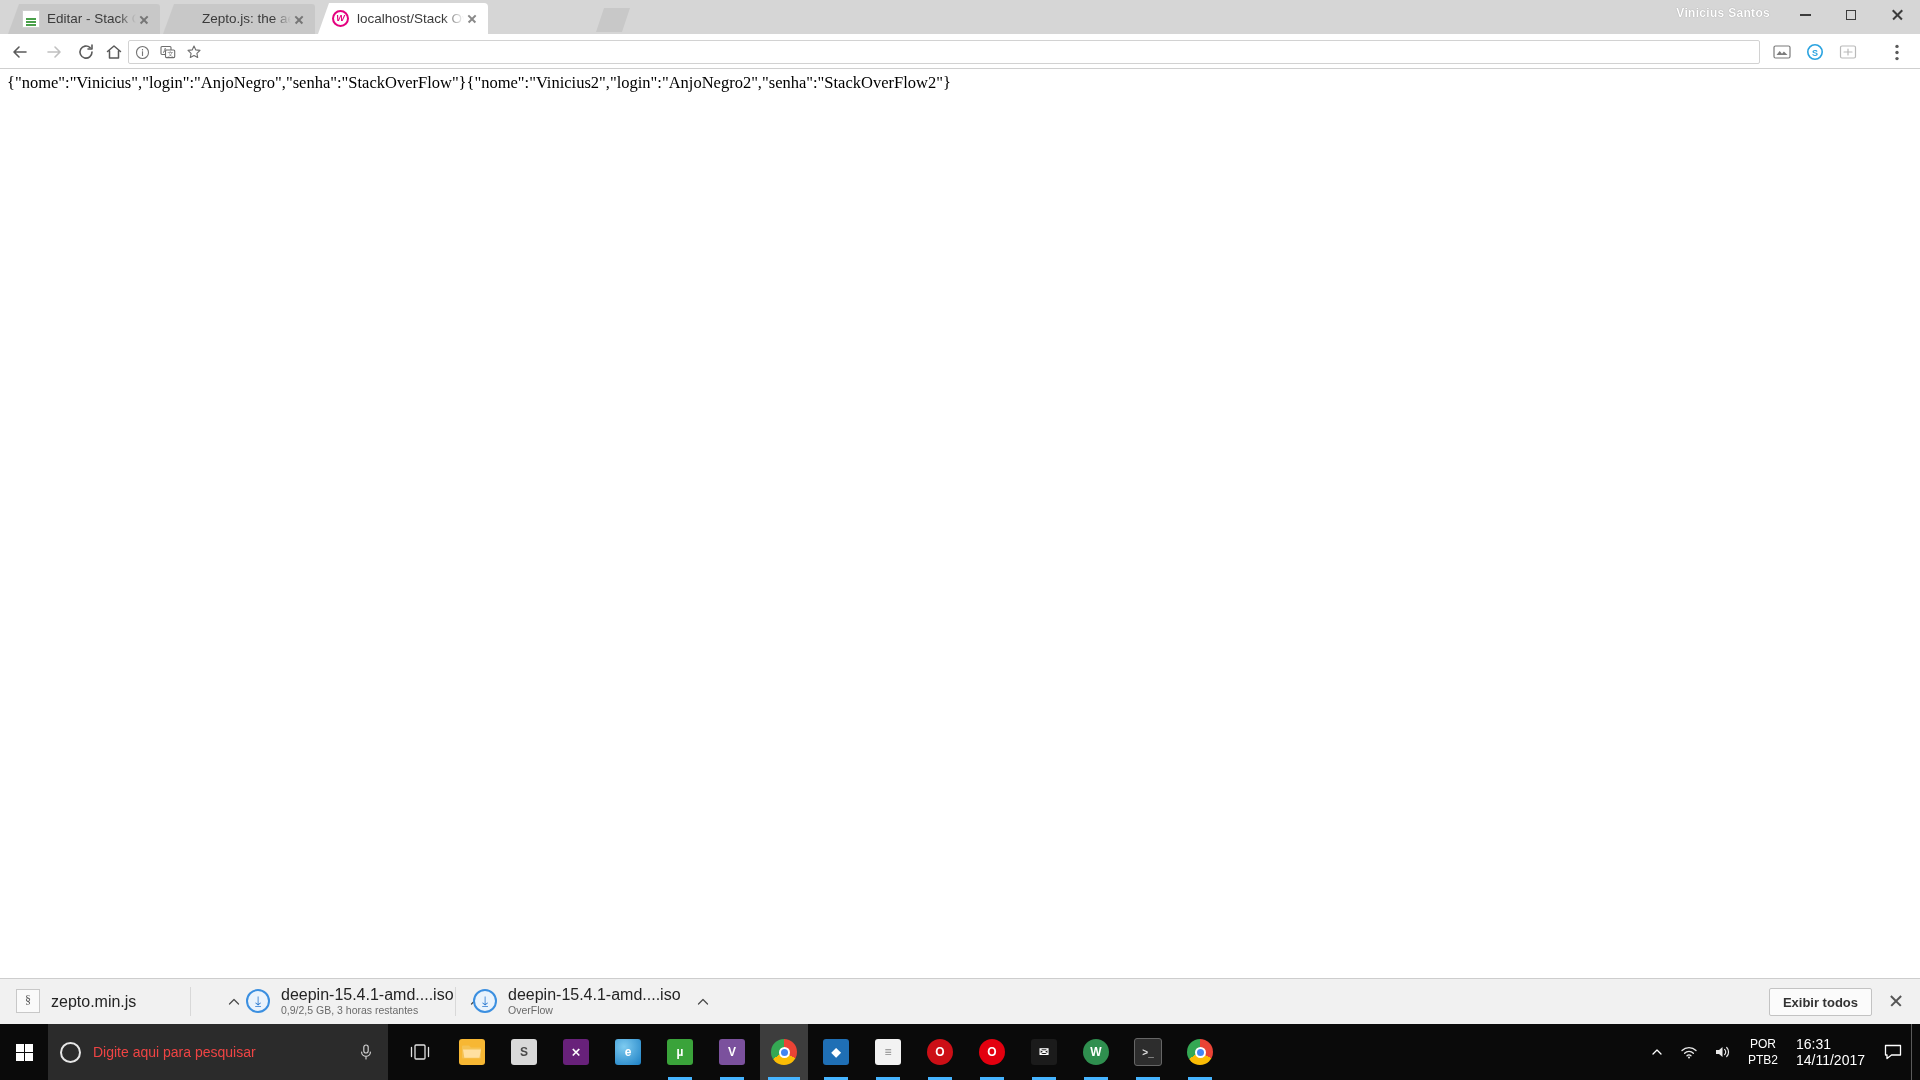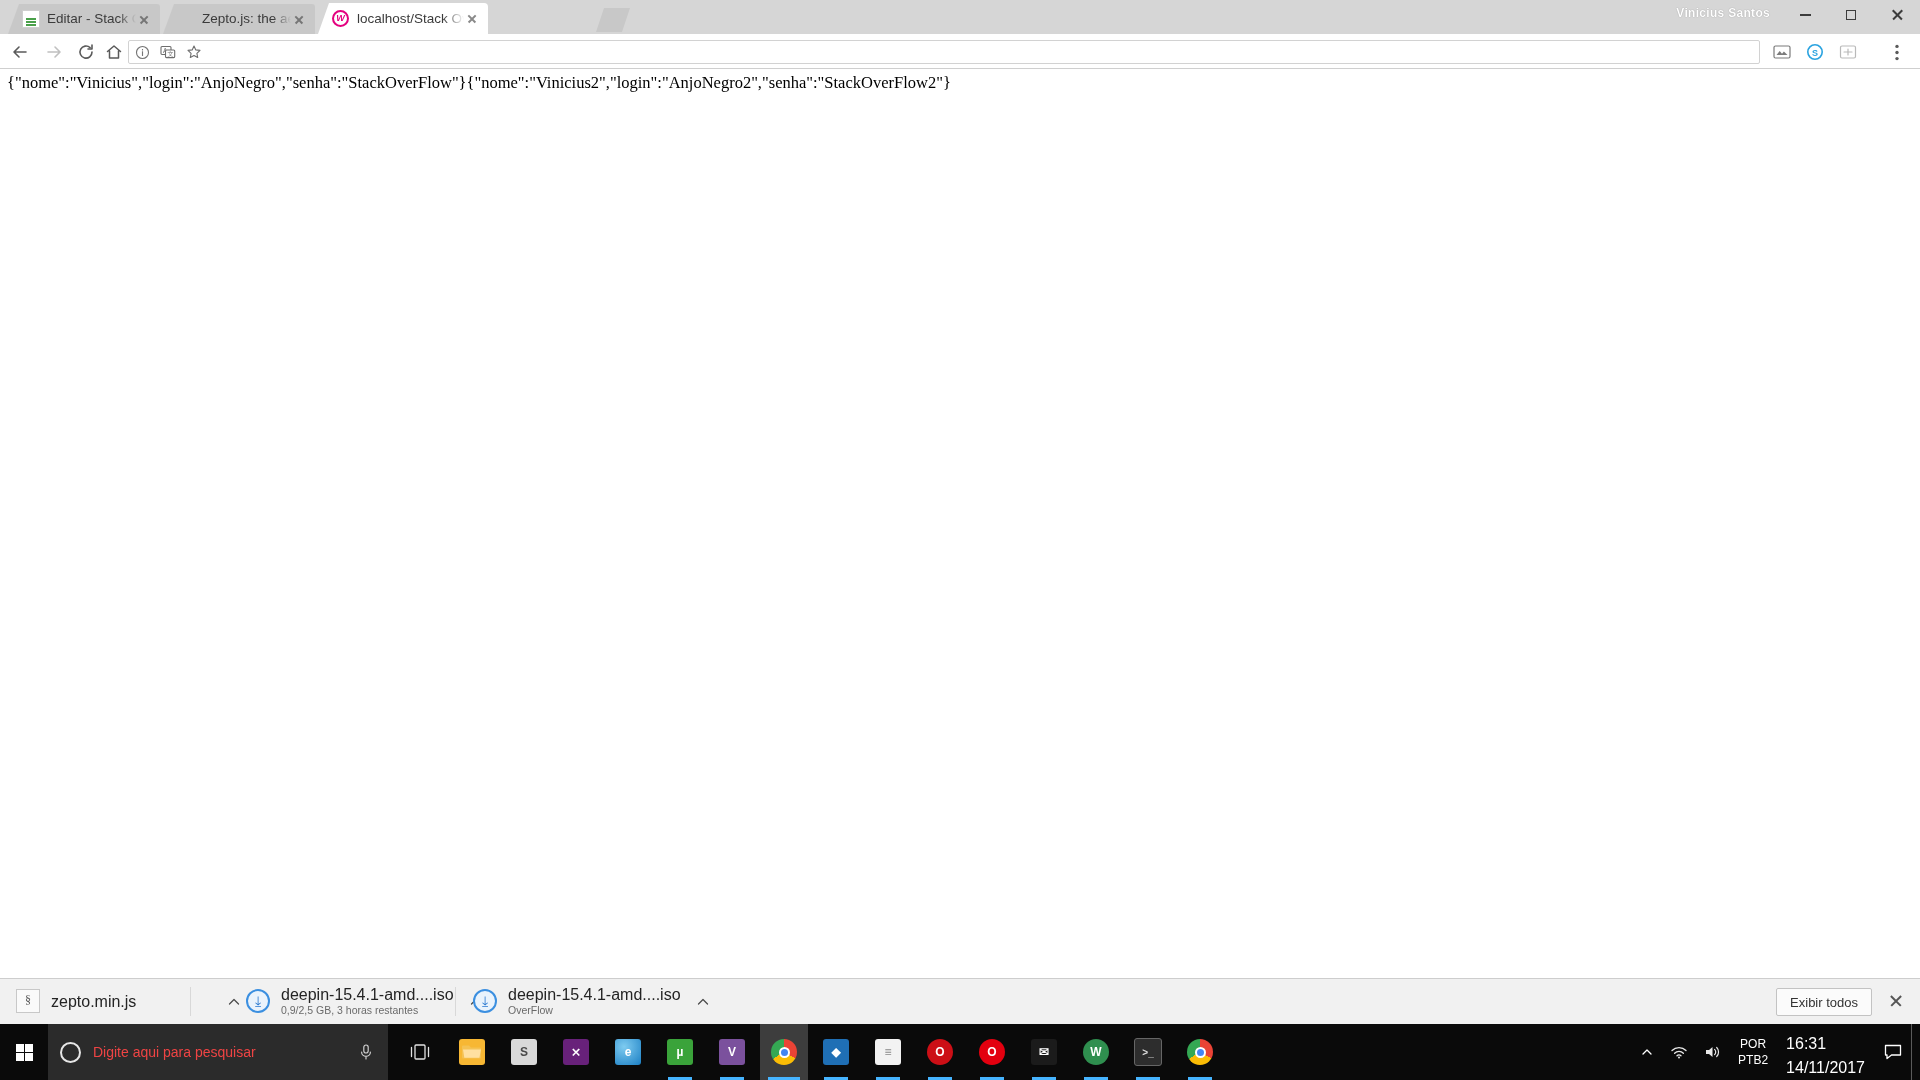--- a/index.html
+++ b/index.html
@@ -123,21 +123,21 @@
   .dl-item{position:absolute;top:5px;height:35px;display:flex;align-items:center;}
   .dl-icon{width:26px;height:26px;flex:0 0 26px;margin-right:9px;position:relative;}
   .dl-meta{display:flex;flex-direction:column;justify-content:center;}
   .dl-name{font-size:16px;line-height:17px;color:#242424;}
   .dl-status{font-size:10.5px;line-height:13px;color:#6a6a6a;margin-top:1px;}
   .dl-caret{margin-left:14px;width:16px;height:16px;position:relative;}
   .dl-sep{position:absolute;top:8px;width:1px;height:29px;background:#d8d8d8;}
   .showall{
     position:absolute;right:48px;top:9px;height:26px;padding:0 13px;
     background:#fbfbfb;border:1px solid #c3c3c3;border-radius:2px;
-    display:flex;align-items:center;font-size:13px;color:#333;
+    display:flex;align-items:center;font-size:13px;color:#333;font-weight:bold;
   }
   .shelf-close{position:absolute;right:16px;top:14px;width:16px;height:16px;}
   .shelf-close:before,.shelf-close:after{content:"";position:absolute;left:1px;top:7px;width:14px;height:1.5px;background:#555;}
   .shelf-close:before{transform:rotate(45deg);}
   .shelf-close:after{transform:rotate(-45deg);}
 
   .dlfav-js{width:24px;height:24px;background:#fafafa;border:1px solid #c8c8c8;box-sizing:border-box;
      display:flex;align-items:center;justify-content:center;font-size:12px;color:#555;font-family:"Liberation Serif",serif;}
   .dlfav-ring{width:24px;height:24px;border-radius:50%;border:2px solid #3b8fe0;box-sizing:border-box;
      background:#eaf3fc;display:flex;align-items:center;justify-content:center;color:#2c7ad0;font-size:14px;line-height:14px;}
@@ -158,21 +158,21 @@
   .search-ph{margin-left:12px;font-size:14px;color:#ef4444;flex:1 1 auto;}
   .mic{margin-right:14px;width:16px;height:18px;position:relative;}
   .taskicon{position:absolute;top:0;width:48px;height:56px;display:flex;align-items:center;justify-content:center;}
   .taskicon.running:after{content:"";position:absolute;left:12px;bottom:0;width:24px;height:3px;background:#46b4ff;}
   .taskicon.active{background:#3d3d3d;}
   .taskicon.active:after{content:"";position:absolute;left:8px;bottom:0;width:32px;height:3px;background:#46b4ff;}
 
   .tray{position:absolute;right:0;top:0;height:56px;display:flex;align-items:center;}
   .tray-item{display:flex;align-items:center;justify-content:center;height:56px;padding:0 8px;color:#ffffff;}
   .clock{display:flex;flex-direction:column;justify-content:center;align-items:flex-start;height:56px;padding:0 10px;color:#fff;}
-  .clock span{font-size:16px;line-height:16px;margin-top:8px;}
+  .clock span{font-size:14px;line-height:16px;}
   .lang{display:flex;flex-direction:column;justify-content:center;align-items:center;height:56px;padding:0 8px;color:#fff;}
   .lang span{font-size:12px;line-height:16px;}
   .actioncenter{width:36px;height:56px;display:flex;align-items:center;justify-content:center;}
   .showdesktop{width:8px;height:56px;border-left:1px solid #5a5a5a;}
 
   
   .ti{width:26px;height:26px;border-radius:3px;display:flex;align-items:center;justify-content:center;
       font-size:12px;font-weight:bold;color:#fff;font-family:"Liberation Sans",sans-serif;}
 </style>
 </head>

